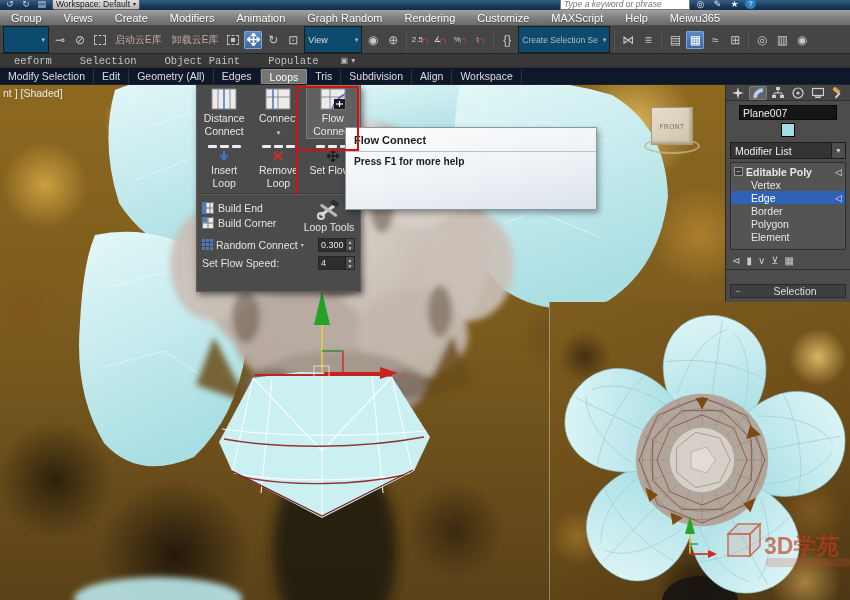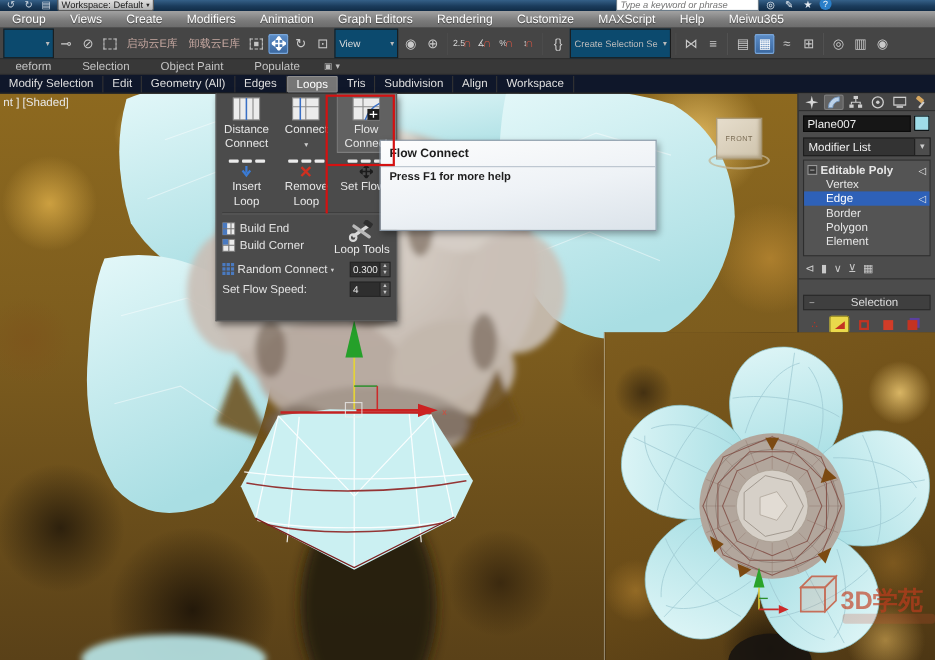--- a/index.html
+++ b/index.html
@@ -40,21 +40,21 @@
   .dashbox { width:12px; height:10px; border:1px dashed #c4c4c4; display:inline-block; position:relative; }
   .dashbox.filled::after { content:""; position:absolute; left:3px; top:2px; width:4px; height:4px; background:#c4c4c4; }
   .cloud-btn { font-size:10px; color:#c7a9a2; padding:0 4px; white-space:nowrap; }
   .magnet { color:#d05544; font-size:11px; font-weight:bold; }
   .snaplbl { color:#d8d8d8; font-size:8px; margin-right:-2px; }
   .move-svg { display:block; }
 
   
   .ribbon-tabs { position:absolute; left:0; top:54px; width:850px; height:14px; background:#383838;
     display:flex; align-items:center; z-index:3; border-bottom:1px solid #2e2e2e; }
-  .r-tab { font-size:10.5px; color:#c2c2c2; padding:0 14px; }
+  .r-tab { font-size:10.5px; color:#c2c2c2; padding:0 14px;font-family:Liberation Mono, monospace; }
   .r-panelbtn { color:#bbb; font-size:8px; margin-left:8px; display:flex; gap:3px; align-items:center; }
   .ribbon-subtabs { position:absolute; left:0; top:68px; width:850px; height:17px; background:#0f172a;
     border-bottom:1px solid #232323; display:flex; align-items:center; z-index:3; }
   .r-sub { font-size:10.5px; color:#dedede; padding:0 8px; height:15px; line-height:15px;
     border-right:1px solid #333; }
   .r-sub.active { background:#767676; color:#fff; border:1px solid #8d8d8d; border-radius:1px; }
 
   
   .viewport { position:absolute; left:0; top:85px; width:850px; height:515px; z-index:1; overflow:hidden;
     background:
@@ -115,21 +115,21 @@
   .red-box { position:absolute; left:296px; top:86px; width:63px; height:65px; border:2px solid #d41111; z-index:9; }
   .red-tail { position:absolute; left:296px; top:151px; width:2px; height:43px; background:#d41111; z-index:9; }
 
   
   .command-panel { position:absolute; left:725px; top:85px; width:125px; height:515px; background:#4c4c4c;
     border-left:1px solid #2a2a2a; z-index:4; color:#ddd; }
   .cp-tabs { display:flex; align-items:center; gap:2px; height:16px; padding:1px 3px; background:#454545;
     border-bottom:1px solid #2f2f2f; }
   .cp-tab { width:18px; height:14px; display:flex; align-items:center; justify-content:center; border-radius:2px; }
   .cp-tab.active { background:#636363; box-shadow:inset 0 0 0 1px #7d7d7d; }
-  .cp-name-row { display:flex; gap:3px; padding:4px 4px 2px; }
+  .cp-name-row { display:flex; align-items:center; gap:3px; padding:4px 4px 2px;flex-direction:column; }
   .cp-name { width:98px; height:15px; background:#161616; border:1px solid #0a0a0a; color:#eee; font-size:10.5px; padding:0 3px; }
   .swatch { width:14px; height:14px; background:#9fdde9; border:1px solid #000; }
   .cp-modlist { display:flex; align-items:center; height:17px; margin:3px 4px; background:#333;
     border:1px solid #1d1d1d; font-size:10.5px; color:#eee; padding-left:4px; }
   .cp-modlist .dd-btn { margin-left:auto; width:14px; height:15px; background:#4d4d4d; border-left:1px solid #1d1d1d;
     font-size:7px; color:#ccc; display:flex; align-items:center; justify-content:center; }
   .cp-stack { margin:2px 4px; background:#545454; border:1px solid #2e2e2e; height:88px; padding:2px 0; }
   .stack-row { display:flex; align-items:center; height:13px; font-size:10.5px; color:#e6e6e6; padding:0 3px; gap:3px; }
   .stack-row.child { padding-left:20px; }
   .stack-row.selected { background:#2e61b8; color:#fff; }
@@ -186,21 +186,21 @@
       <span style="width:90px;"></span>
     </div>
   </div>
 
   <div class="menubar">
     <span class="menu-item">Group</span>
     <span class="menu-item">Views</span>
     <span class="menu-item">Create</span>
     <span class="menu-item">Modifiers</span>
     <span class="menu-item">Animation</span>
-    <span class="menu-item">Graph Editors</span>
+    <span class="menu-item">Graph Random</span>
     <span class="menu-item">Rendering</span>
     <span class="menu-item">Customize</span>
     <span class="menu-item">MAXScript</span>
     <span class="menu-item">Help</span>
     <span class="menu-item">Meiwu365</span>
   </div>
 
   <div class="toolbar">
     <div class="tb-dd" style="width:46px;">
       <span style="flex:1;"></span>

